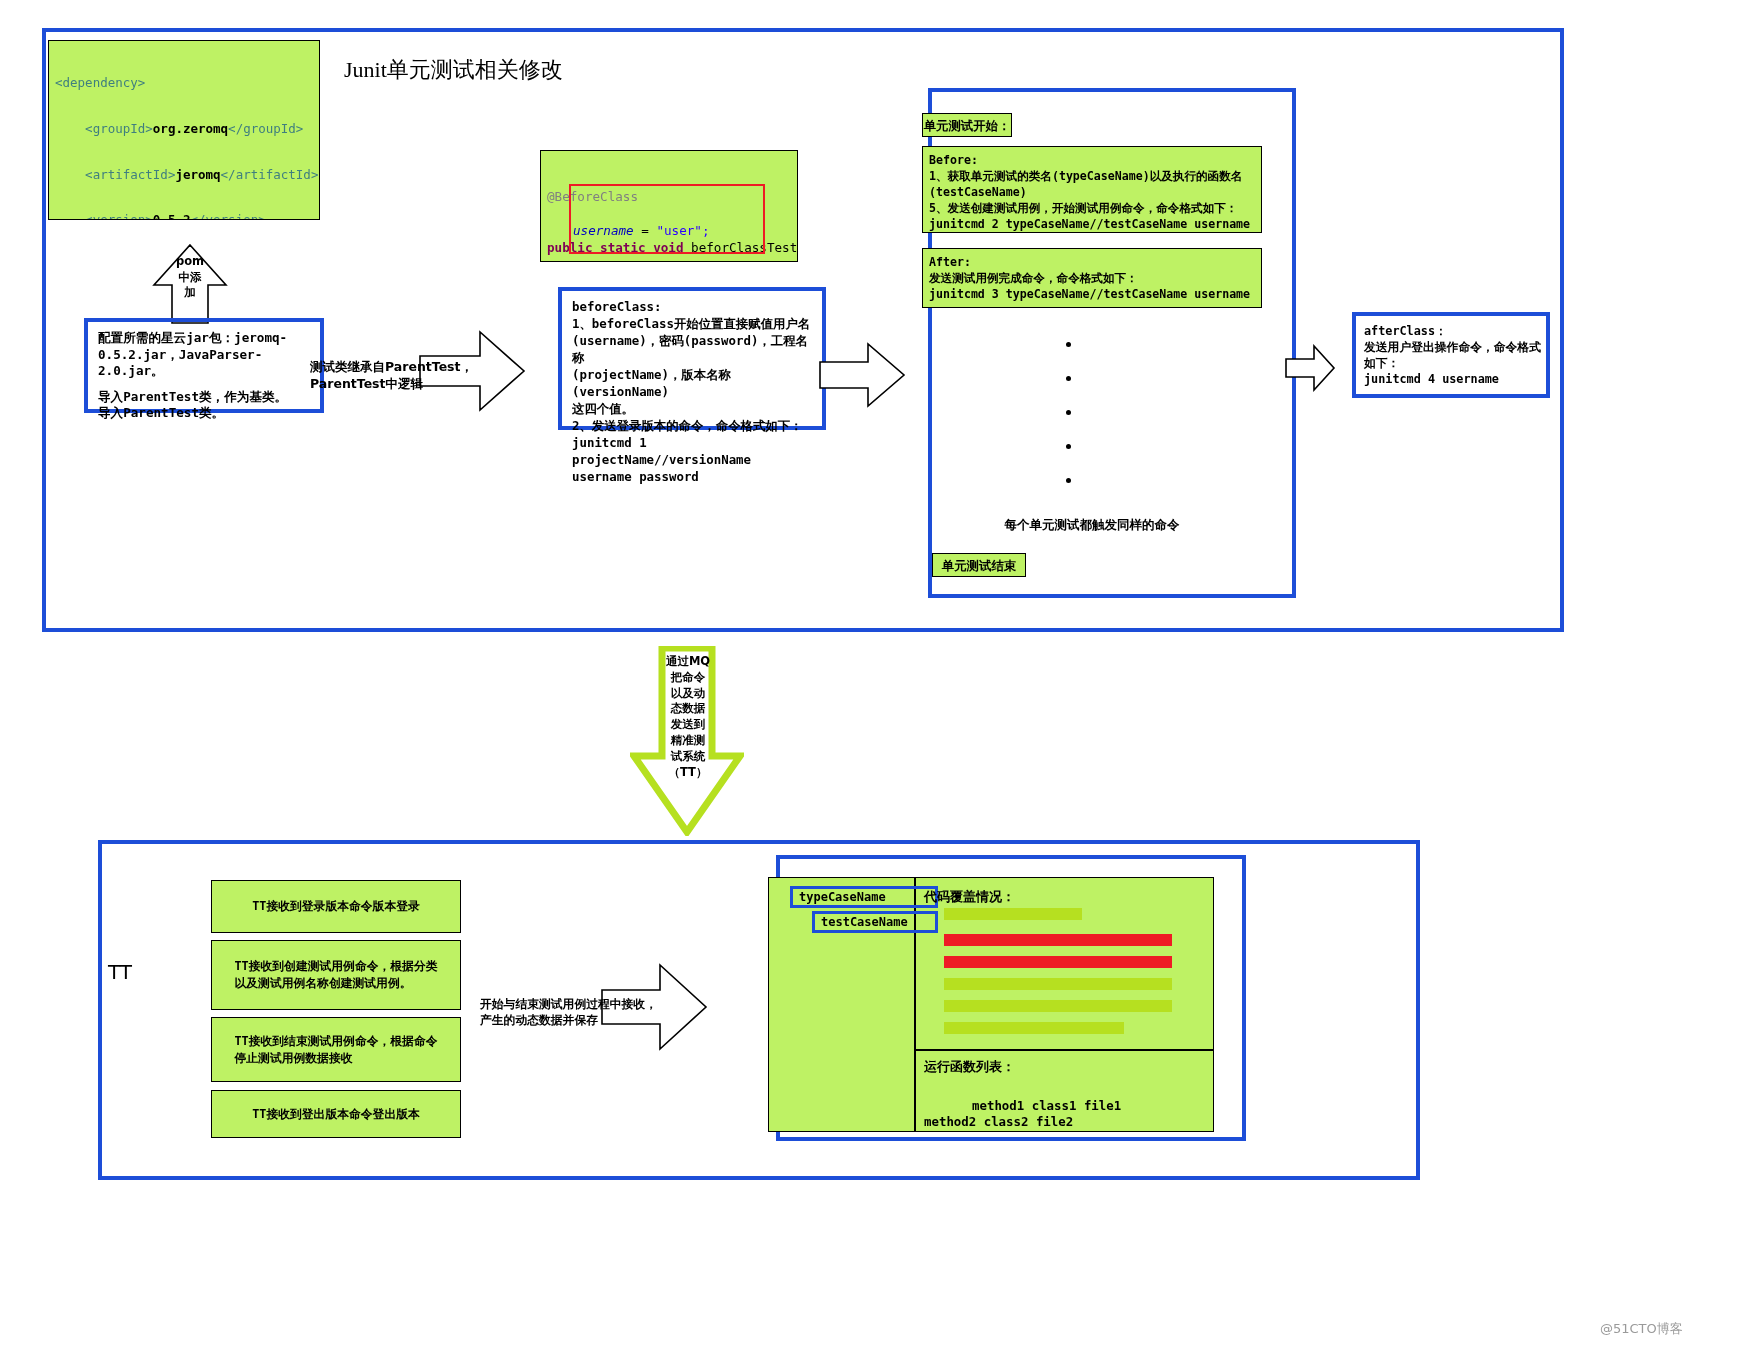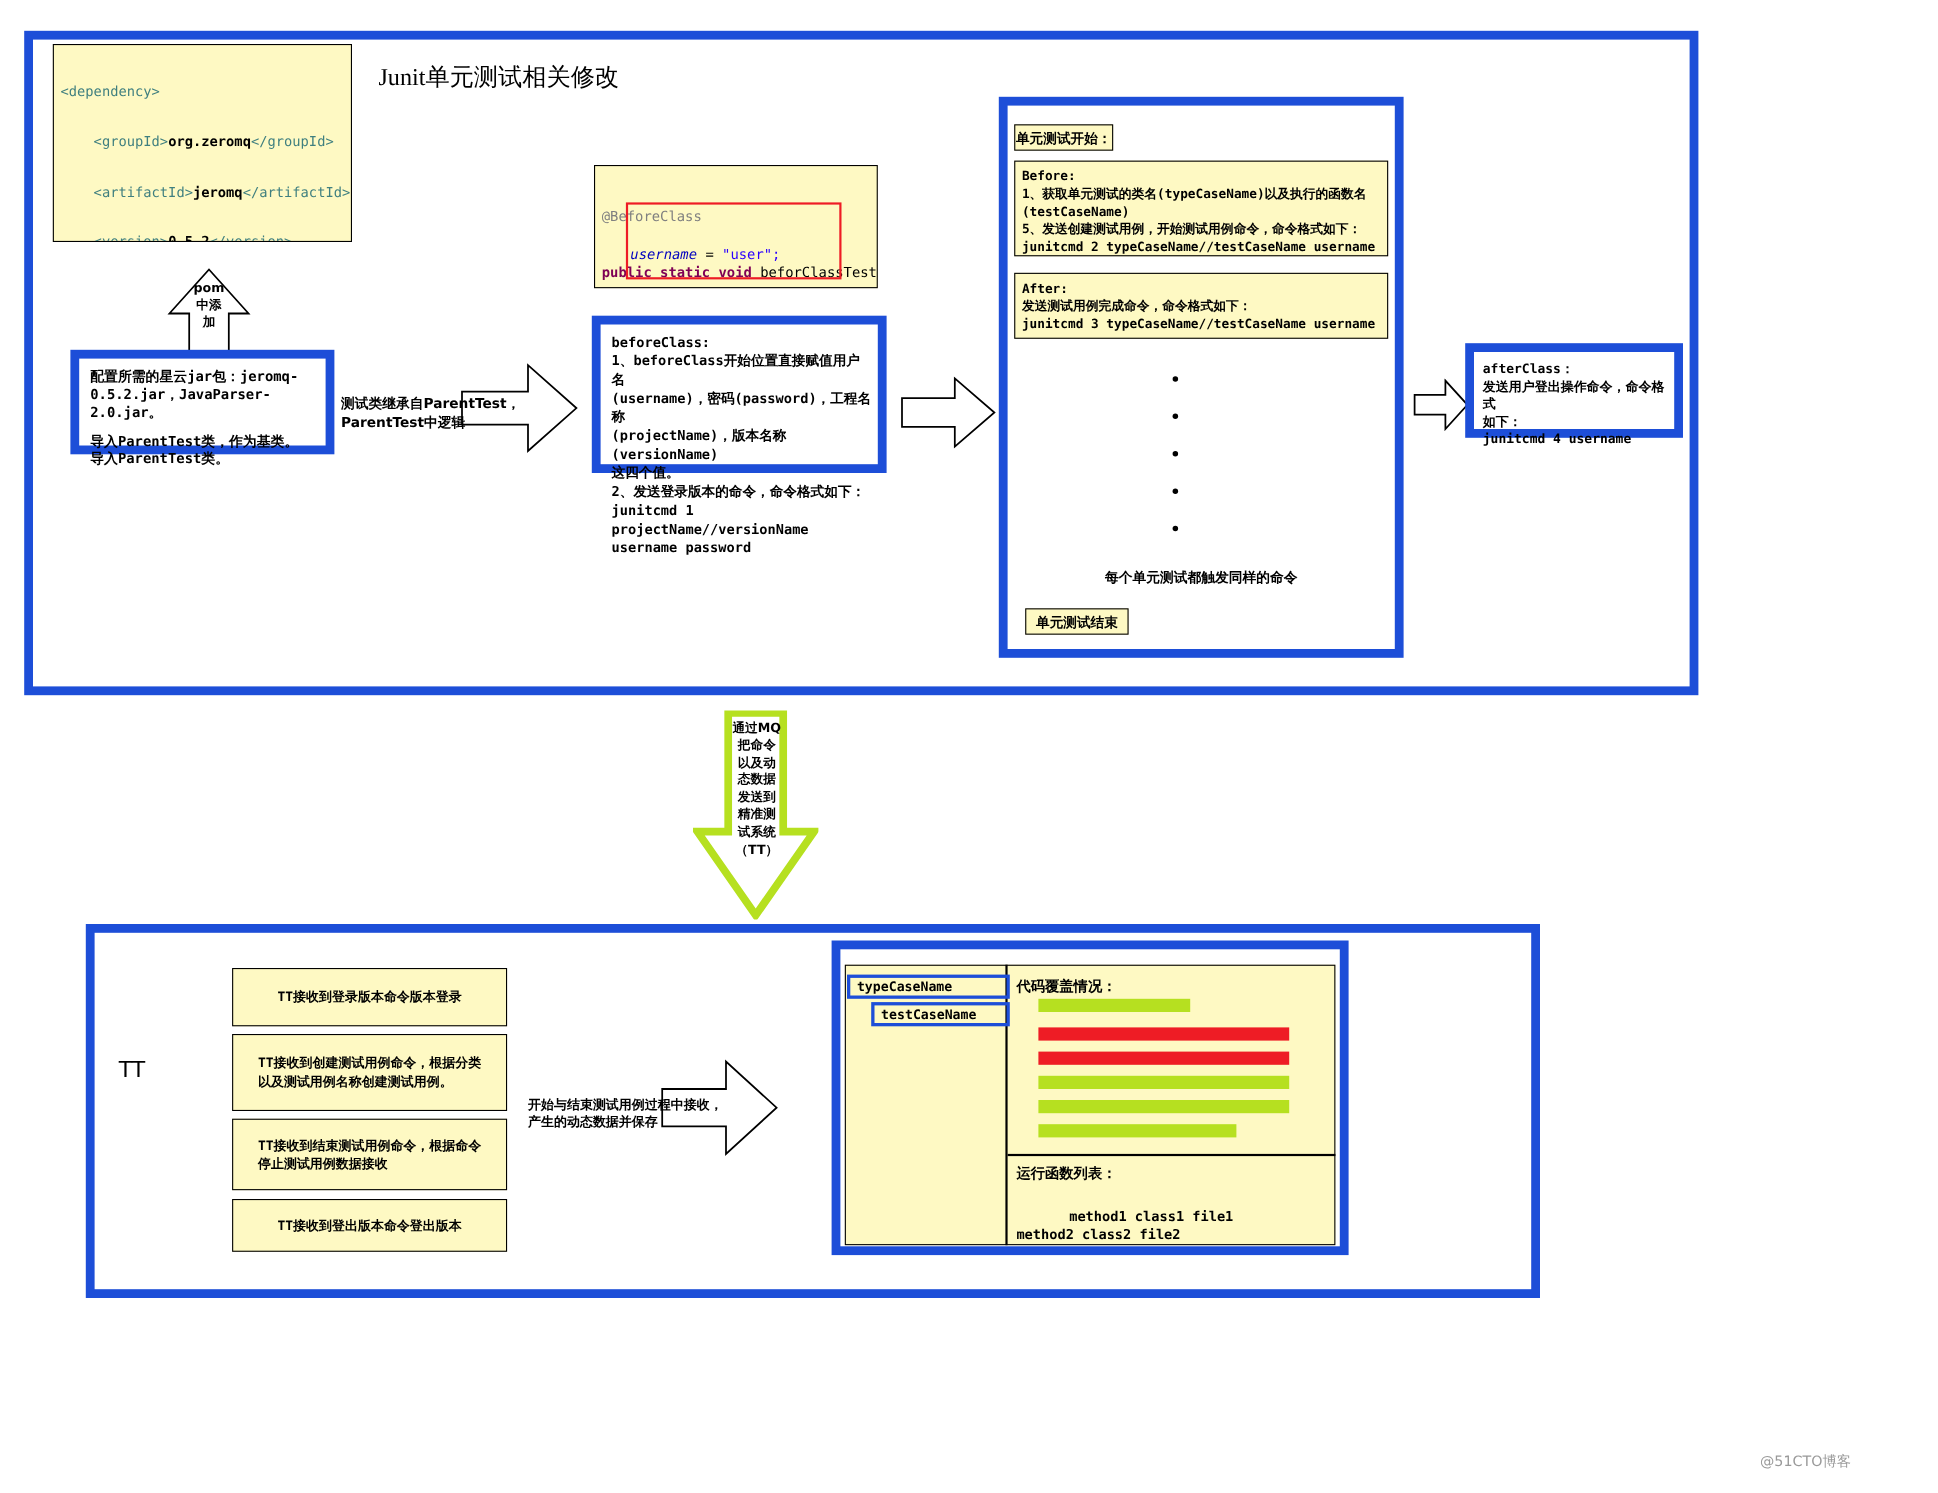--- a/index.html
+++ b/index.html
@@ -1,20 +1,20 @@
 <!DOCTYPE html>
 <html><head>
 <meta charset="utf-8">
 <style>
   html,body{margin:0;padding:0;background:#ffffff;}
   body{width:1762px;height:1357px;font-family:"Liberation Serif",serif;color:#000;}
   #stage{position:relative;width:1762px;height:1357px;overflow:hidden;}
   .abs{position:absolute;box-sizing:border-box;}
-  .greenbox{border:8px solid #1d4ed8;}
-  .thinbox{border:1px solid #000;background:#fef9c3;}
+  .greenbox{border:4px solid #1d4ed8;margin-left:20px;}
+  .thinbox{border:1px solid #000;background:#bef264;}
   .cjk{font-family:"DejaVu Sans",sans-serif;font-weight:bold;}
   .codeblk{font-family:"DejaVu Sans Mono",monospace;font-size:12.5px;line-height:15.2px;white-space:pre;color:#2a7b7b;}
   .tagc{color:#3f7f7f;}
   .valc{color:#000;font-weight:bold;}
   .title{font-family:Liberation Serif, serif;font-size:22px;}
   .txtblk{font-family:"DejaVu Sans Mono",monospace;font-size:12.6px;line-height:16.6px;white-space:pre-wrap;font-weight:bold;}
   .txtblk2{font-family:"DejaVu Sans Mono",monospace;font-size:12.4px;line-height:17px;white-space:pre-wrap;font-weight:bold;}
   .center{display:flex;align-items:center;justify-content:center;text-align:center;}
   .bar{position:absolute;height:12px;}
   .dots span{display:block;width:5px;height:5px;border-radius:50%;background:#000;margin:0 auto 29px auto;}

